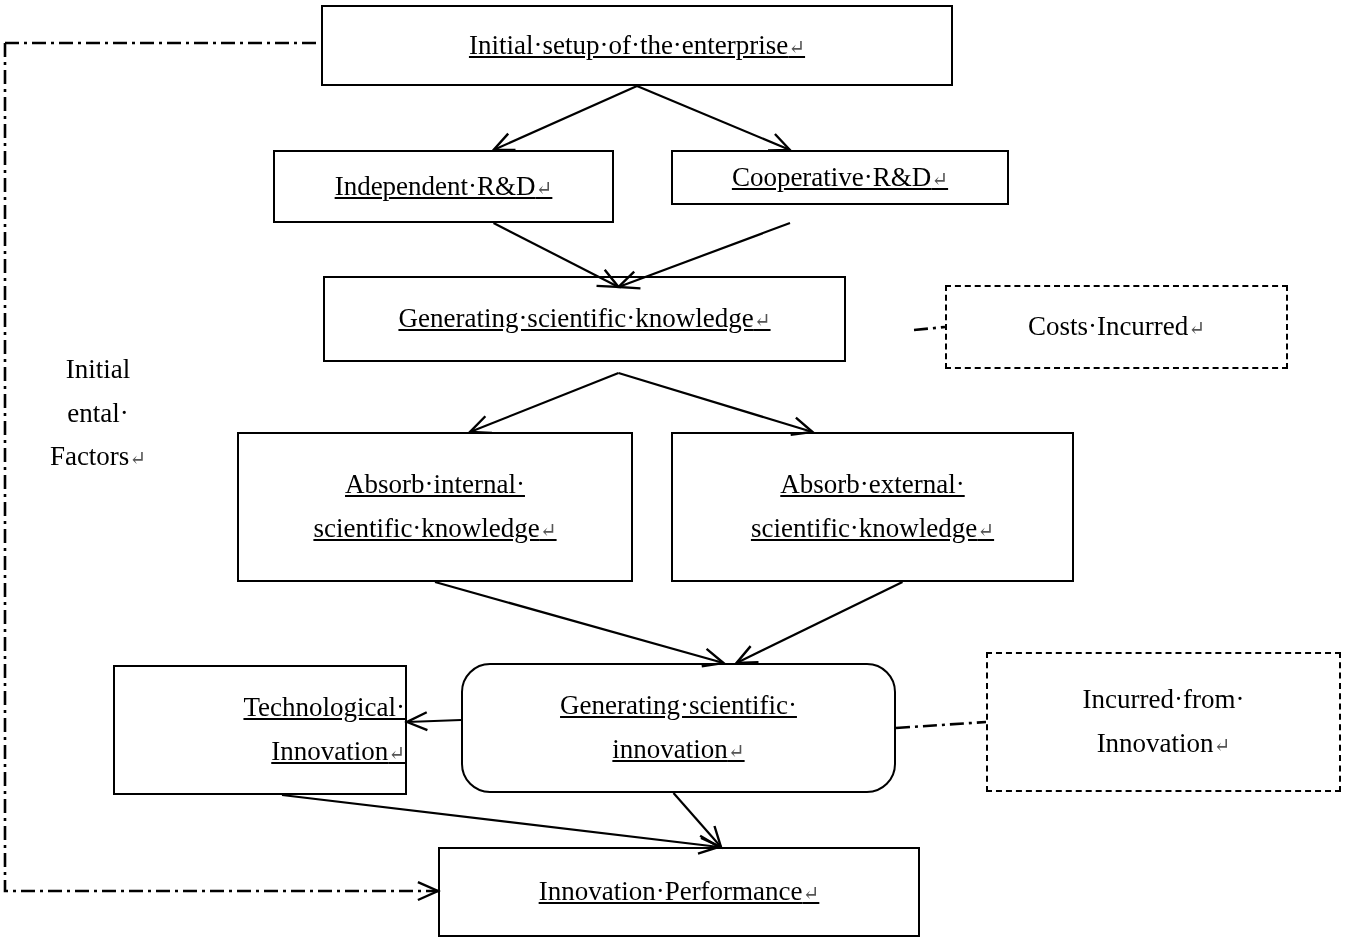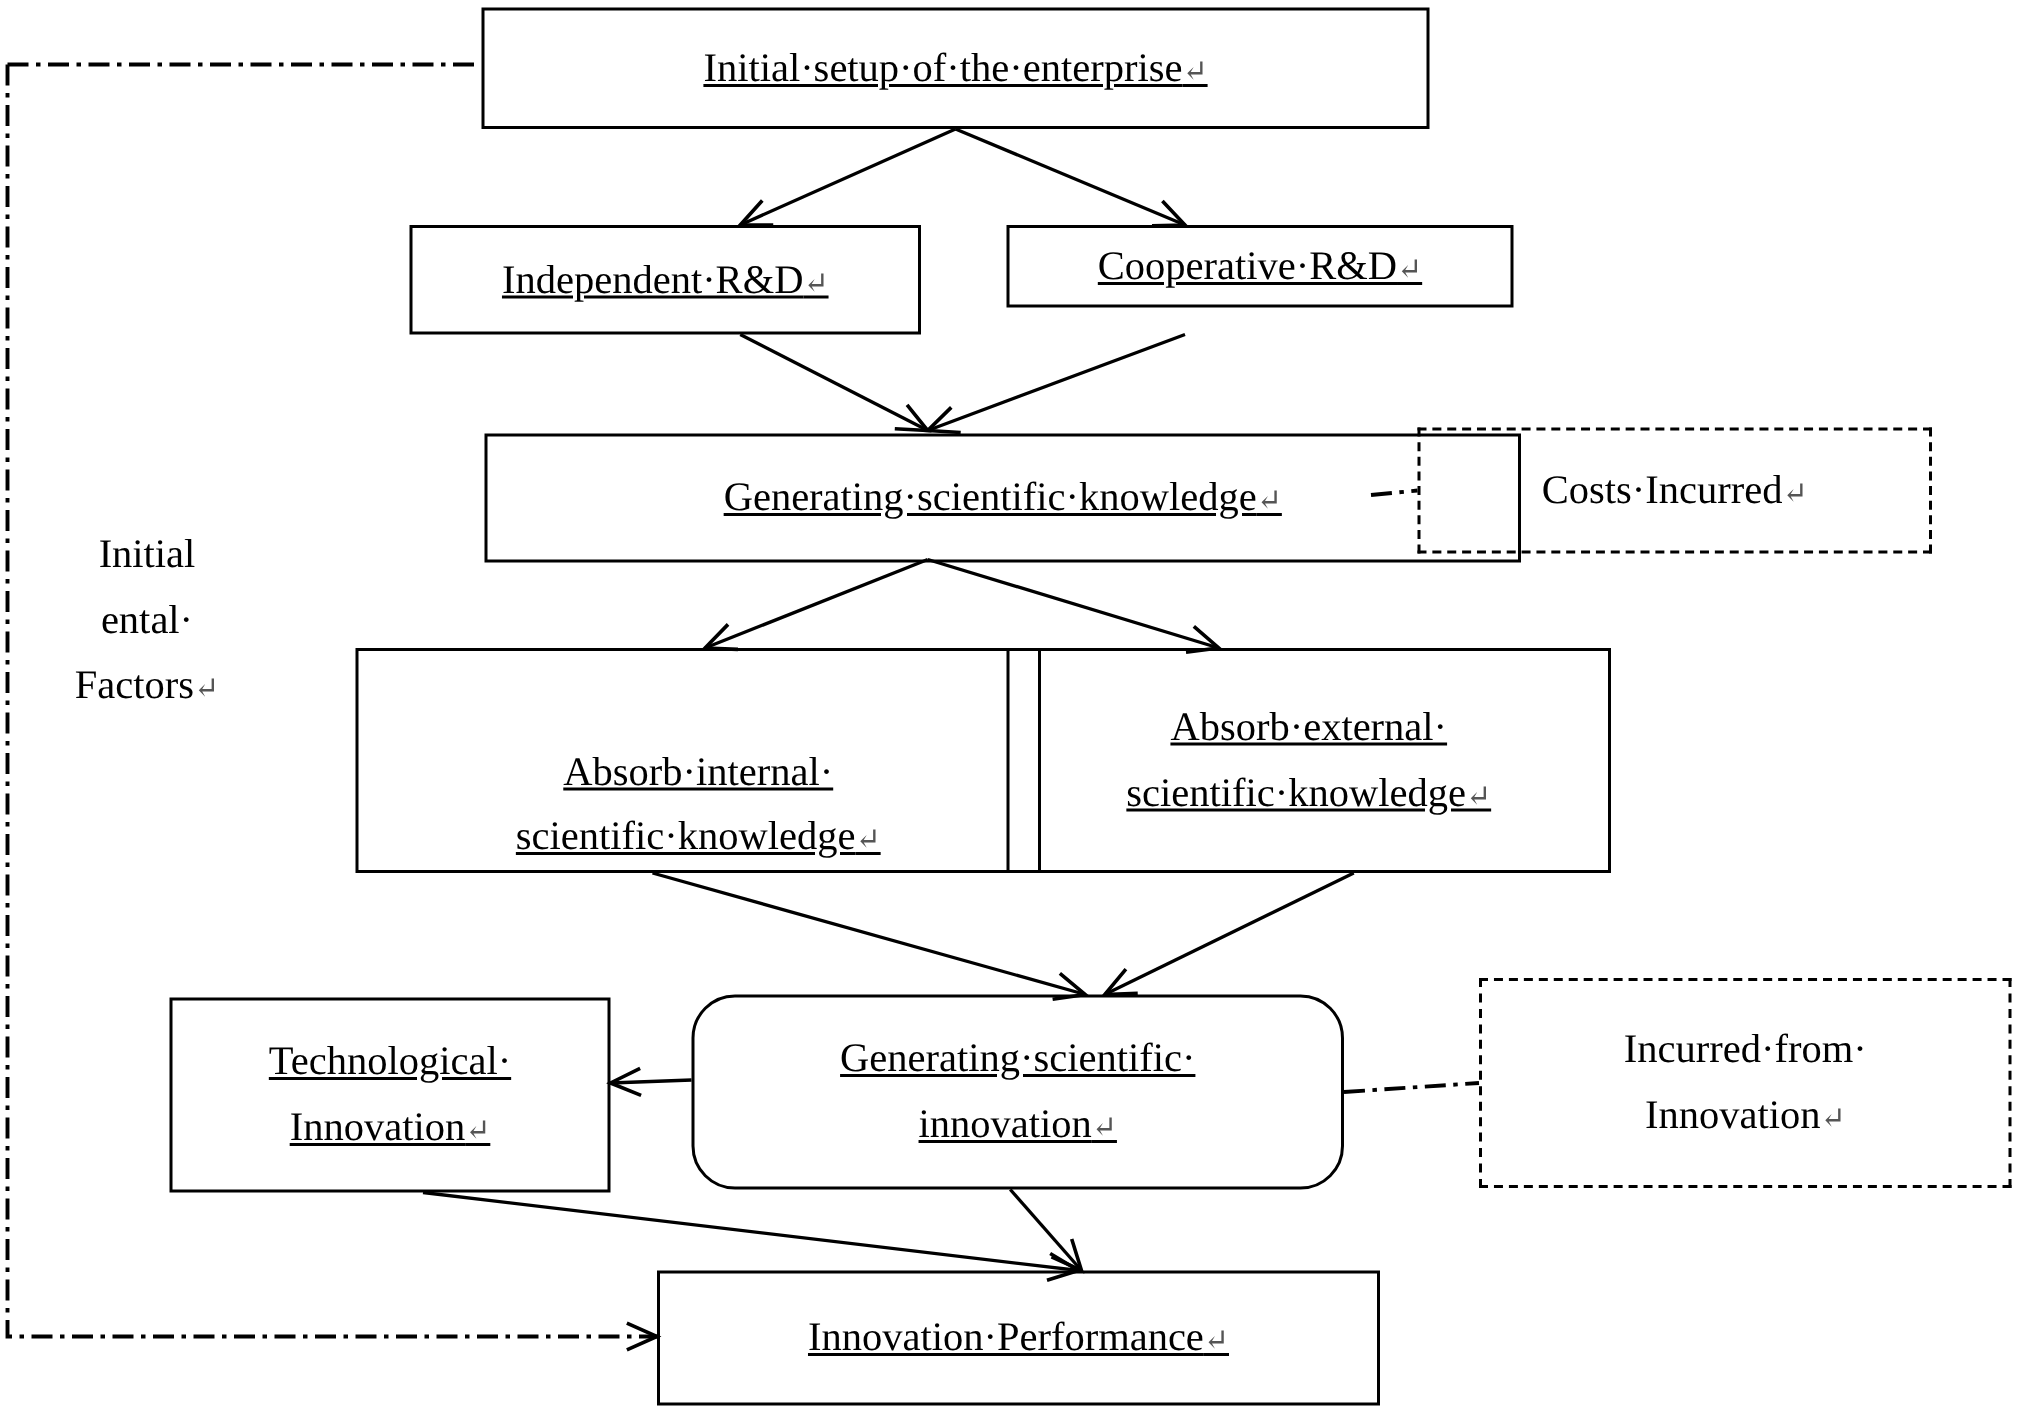--- a/index.html
+++ b/index.html
@@ -127,35 +127,35 @@
   <div id="node-layer">
       <div class="node solid" style="left: 321px; top: 5px; width: 632px; height: 81px;">
         <span class="node-line">Initial·setup·of·the·enterprise<span class="pilcrow">↵</span></span>
       </div>
       <div class="node solid" style="left: 273px; top: 150px; width: 341px; height: 73px;">
         <span class="node-line">Independent·R&amp;D<span class="pilcrow">↵</span></span>
       </div>
       <div class="node solid" style="left: 671px; top: 150px; width: 338px; height: 55px;">
         <span class="node-line">Cooperative·R&amp;D<span class="pilcrow">↵</span></span>
       </div>
-      <div class="node solid" style="left: 323px; top: 289px; width: 691px; height: 86px;">
+      <div class="node solid" style="left: 323px; top: 276px; width: 523px; height: 86px;">
         <span class="node-line">Generating·scientific·knowledge<span class="pilcrow">↵</span></span>
       </div>
       <div class="node dashdot" style="left: 945px; top: 285px; width: 343px; height: 84px;">
         <span class="node-line">Costs·Incurred<span class="pilcrow">↵</span></span>
       </div>
-      <div class="node solid" style="left: 237px; top: 432px; width: 457px; height: 150px; justify-content: flex-end;">
+      <div class="node solid" style="left: 237px; top: 432px; width: 396px; height: 150px;">
         <span class="node-line">Absorb·internal·</span>
         <span class="node-line">scientific·knowledge<span class="pilcrow">↵</span></span>
       </div>
       <div class="node solid" style="left: 671px; top: 432px; width: 403px; height: 150px;">
         <span class="node-line">Absorb·external·</span>
         <span class="node-line">scientific·knowledge<span class="pilcrow">↵</span></span>
       </div>
-      <div class="node solid" style="left: 113px; top: 665px; width: 294px; height: 130px;">
+      <div class="node solid" style="left: 113px; top: 665px; width: 294px; height: 130px; align-items: flex-end;">
         <span class="node-line">Technological·</span>
         <span class="node-line">Innovation<span class="pilcrow">↵</span></span>
       </div>
       <div class="node solid" style="left: 461px; top: 663px; width: 435px; height: 130px; border-radius: 29px;">
         <span class="node-line">Generating·scientific·</span>
         <span class="node-line">innovation<span class="pilcrow">↵</span></span>
       </div>
       <div class="node dashdot" style="left: 986px; top: 652px; width: 355px; height: 140px;">
         <span class="node-line">Incurred·from·</span>
         <span class="node-line">Innovation<span class="pilcrow">↵</span></span>

